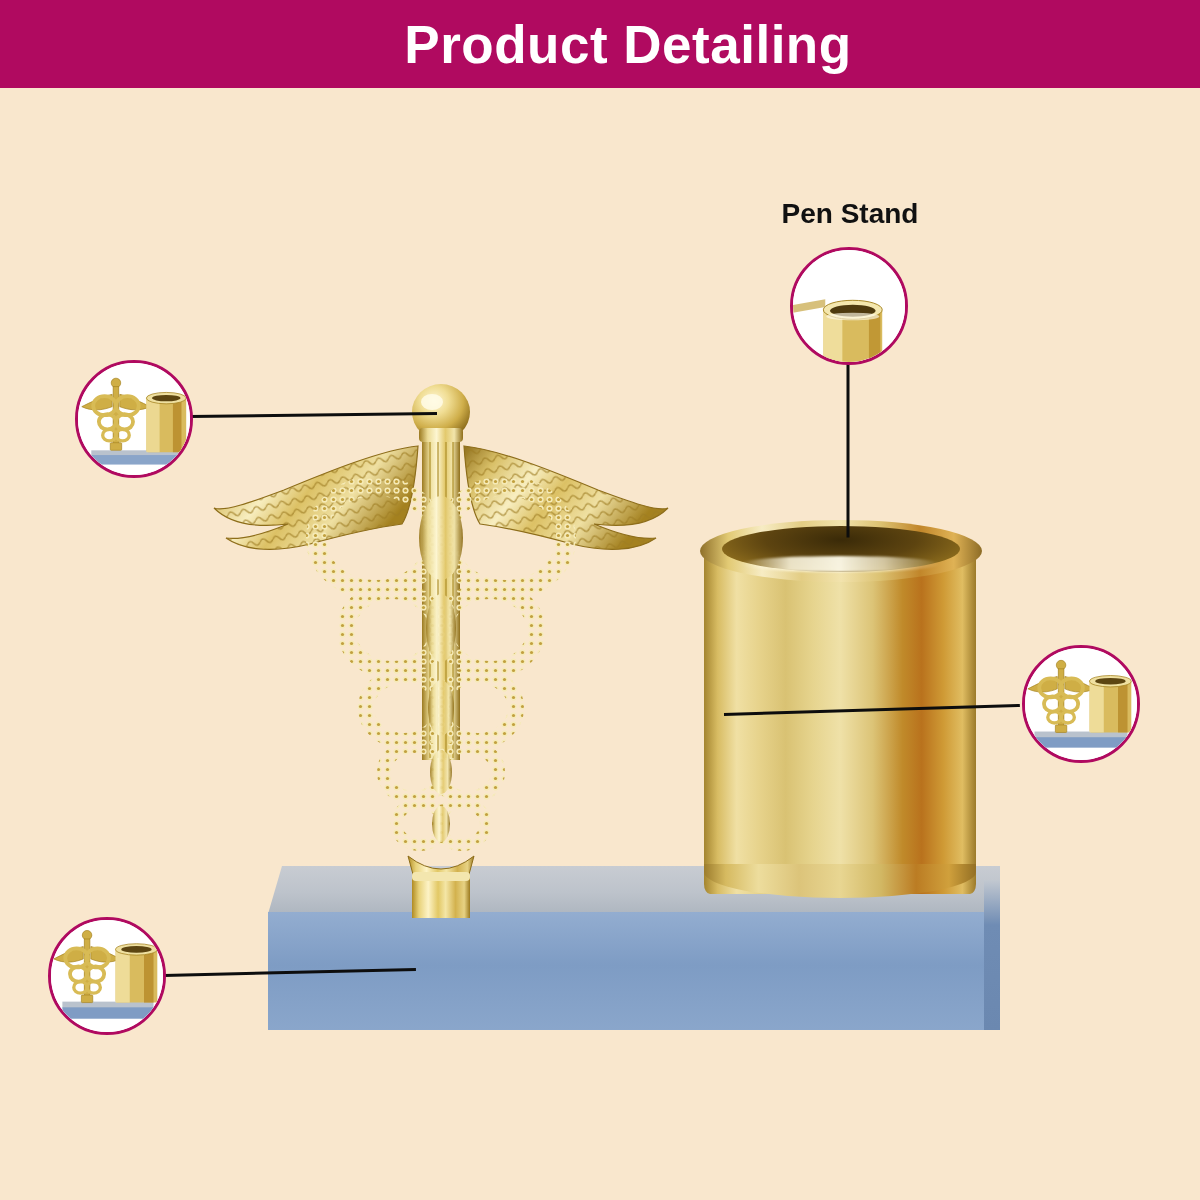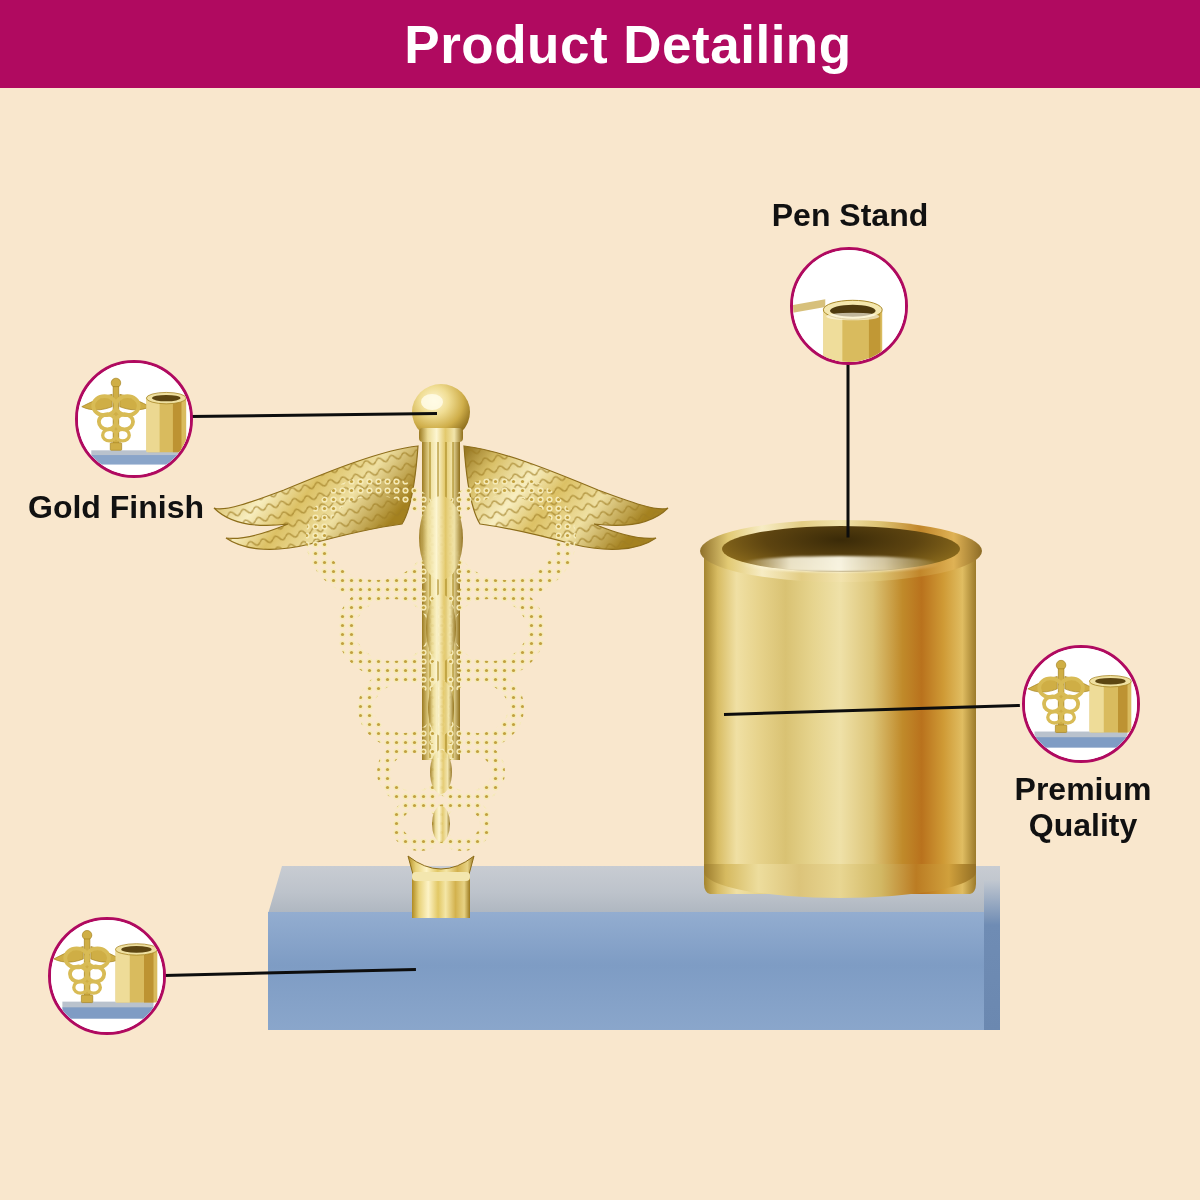--- a/index.html
+++ b/index.html
@@ -32,21 +32,21 @@
     position:absolute;border-radius:50%;
     background:#ffffff;
     border:3px solid #b00a60;
     overflow:hidden;
     box-sizing:border-box;
   }
   .callout-label{
     position:absolute;
     color:#111111;
     font-weight:bold;
-    font-size:32px;
+    font-size:28px;
     line-height:1.12;
     text-align:center;
     white-space:pre-line;
     font-family:"Liberation Sans", sans-serif;
   }
 
   
   #base-top{
     position:absolute;
     left:268px;top:866px;width:732px;height:48px;
@@ -257,21 +257,20 @@
       </g>
       <g>
         <rect x="72" y="36" width="42" height="58" rx="2" fill="#d9bb5e"></rect>
         <rect x="72" y="36" width="14" height="58" fill="#f0e09e" opacity=".8"></rect>
         <rect x="100" y="36" width="9" height="58" fill="#b0821f" opacity=".7"></rect>
         <ellipse cx="93" cy="37" rx="21" ry="6" fill="#efe0a0" stroke="#a4821f" stroke-width=".8"></ellipse>
         <ellipse cx="93" cy="37" rx="15" ry="3.4" fill="#5c4511"></ellipse>
       </g>
     </svg>
   </div>
-  <div class="callout-label" style="left: 18px; top: 490px; width: 196px;">Gold Finish</div>
 
   <div class="callout-circle" style="left: 790px; top: 247px; width: 118px; height: 118px; border-color: rgb(176, 10, 96);">
     <svg class="mini" viewBox="0 0 118 118">
       <rect x="0" y="0" width="118" height="118" fill="#ffffff"></rect>
       <path d="M0 58 L34 52 L34 60 L0 66 Z" fill="#cdb05a" opacity=".8"></path>
       <g>
         <rect x="32" y="62" width="62" height="58" rx="3" fill="#d9bb5e"></rect>
         <rect x="32" y="62" width="20" height="58" fill="#f2e3a6" opacity=".85"></rect>
         <rect x="80" y="62" width="12" height="58" fill="#b4861f" opacity=".65"></rect>
         <ellipse cx="63" cy="63" rx="31" ry="10" fill="#f4e7ae" stroke="#a4821f" stroke-width="1"></ellipse>
@@ -302,22 +301,20 @@
       </g>
       <g>
         <rect x="68" y="34" width="44" height="55" rx="2" fill="#d9bb5e"></rect>
         <rect x="68" y="34" width="15" height="55" fill="#f1e2a2" opacity=".85"></rect>
         <rect x="98" y="34" width="10" height="55" fill="#b0821f" opacity=".7"></rect>
         <ellipse cx="90" cy="35" rx="22" ry="6" fill="#efe0a0" stroke="#a4821f" stroke-width=".8"></ellipse>
         <ellipse cx="90" cy="35" rx="16" ry="3.5" fill="#5c4511"></ellipse>
       </g>
     </svg>
   </div>
-  <div class="callout-label" style="left: 985px; top: 772px; width: 196px;">Premium
-Quality</div>
 
   <div class="callout-circle" style="left: 48px; top: 917px; width: 118px; height: 118px; border-color: rgb(176, 10, 96);">
     <svg class="mini" viewBox="0 0 118 118">
       <rect x="0" y="0" width="118" height="118" fill="#ffffff"></rect>
       <rect x="12" y="86" width="96" height="7" fill="#b9c2cd"></rect>
       <rect x="12" y="92" width="96" height="12" fill="#7f9cc4"></rect>
       <g fill="#cfae45" stroke="#a4821f" stroke-width=".7">
         <circle cx="38" cy="16" r="5"></circle>
         <rect x="35" y="20" width="6" height="66"></rect>
         <path d="M34 28 C24 30 11 37 3 41 C13 46 25 45 34 41 Z"></path>

